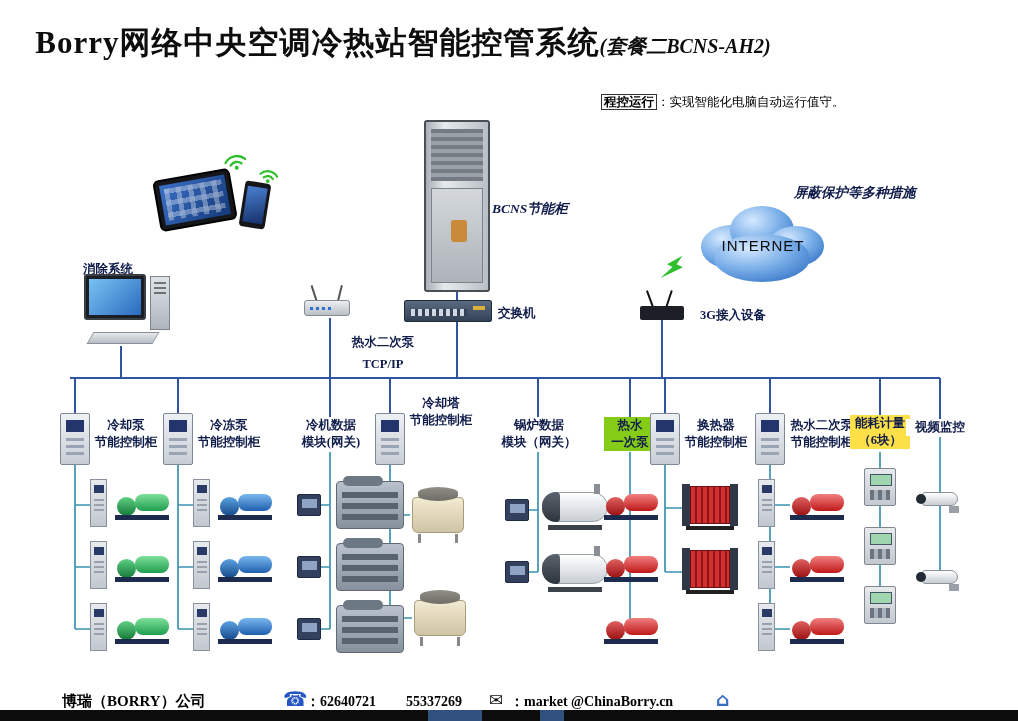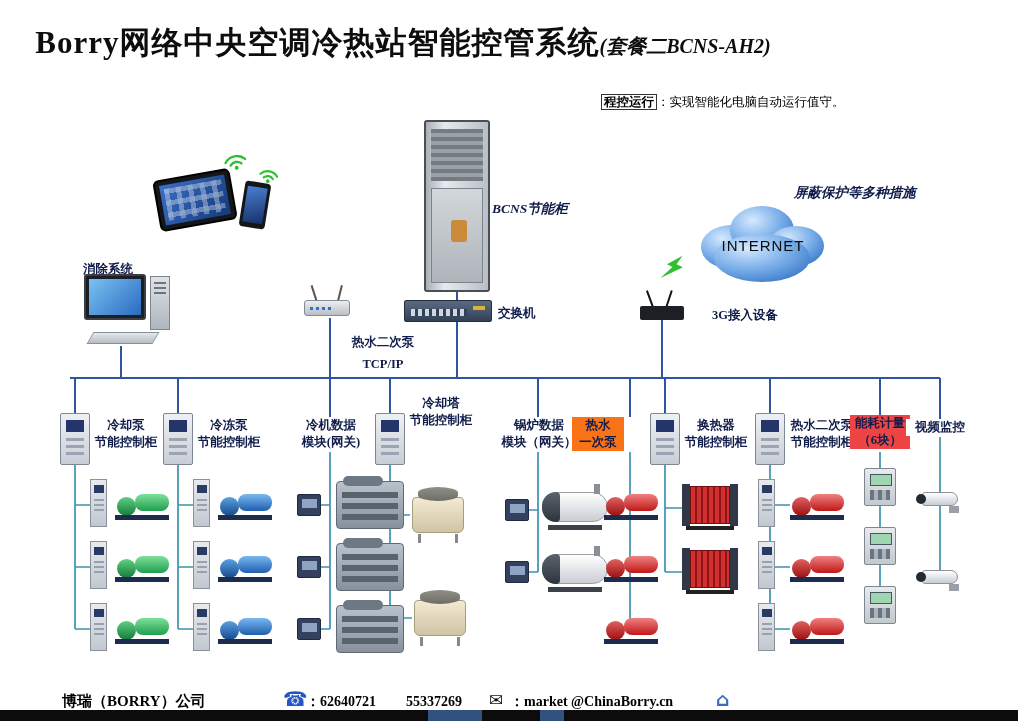--- a/index.html
+++ b/index.html
@@ -211,44 +211,44 @@
   <div class="abs lbl script" style="left:794px;top:184px;width:140px">屏蔽保护等多种措施</div>
 
   <svg class="abs" style="left:664px;top:254px;transform:rotate(18deg)" width="22" height="30" viewBox="0 0 22 30">
     <polygon points="14,0 2,13 8,14 0,28 18,11 11,10" fill="#2fbf2f"></polygon>
   </svg>
   <div class="abs g3" style="left:640px;top:286px">
     <span class="a1"></span>
       <span class="a2"></span>
     <span class="body"></span>
   </div>
-  <div class="abs lbl" style="left:688px;top:307px;width:90px;text-align:right">3G接入设备</div>
+  <div class="abs lbl" style="left:688px;top:307px;width:90px;text-align:center">3G接入设备</div>
 
   <div class="abs cab" style="left:60px;top:413px"></div>
   <div class="abs lbl" style="left:93px;top:417px;width:66px"><span>冷却泵</span><br><span>节能控制柜</span></div>
 
   <div class="abs cab" style="left:163px;top:413px"></div>
   <div class="abs lbl" style="left:196px;top:417px;width:66px"><span>冷冻泵</span><br><span>节能控制柜</span></div>
 
   <div class="abs lbl" style="left:294px;top:417px;width:74px;background:#fff"><span>冷机数据</span><br><span>模块(网关)</span></div>
 
   <div class="abs cab" style="left:375px;top:413px"></div>
   <div class="abs lbl" style="left:408px;top:395px;width:66px"><span>冷却塔</span><br><span>节能控制柜</span></div>
 
   <div class="abs lbl" style="left:500px;top:417px;width:78px;background:#fff"><span>锅炉数据</span><br><span>模块（网关）</span></div>
 
-  <div class="abs lbl" style="left:572px;top:417px;width:52px;background:#f97316"><span>热水</span><br><span>一次泵</span></div>
+  <div class="abs lbl" style="left:604px;top:417px;width:52px;background:#84cc16"><span>热水</span><br><span>一次泵</span></div>
 
   <div class="abs cab" style="left:650px;top:413px"></div>
   <div class="abs lbl" style="left:683px;top:417px;width:66px"><span>换热器</span><br><span>节能控制柜</span></div>
 
   <div class="abs cab" style="left:755px;top:413px"></div>
   <div class="abs lbl" style="left:786px;top:417px;width:72px"><span>热水二次泵</span><br><span>节能控制柜</span></div>
 
-  <div class="abs lbl" style="left:850px;top:415px;width:60px;background:#ef4444"><span>能耗计量</span><br><span>（6块）</span></div>
+  <div class="abs lbl" style="left:850px;top:415px;width:60px;background:#fde047"><span>能耗计量</span><br><span>（6块）</span></div>
 
   <div class="abs lbl" style="left:906px;top:419px;width:68px;background:#fff"><span>视频监控</span></div>
 
   <div class="abs mcab" style="left:90px;top:479px"></div>
   <div class="abs mcab" style="left:90px;top:541px"></div>
   <div class="abs mcab" style="left:90px;top:603px"></div>
   <div class="abs pump green" style="left:113px;top:490px">
       <span class="volute"></span>
       <span class="motor"></span>
       <span class="base"></span>

